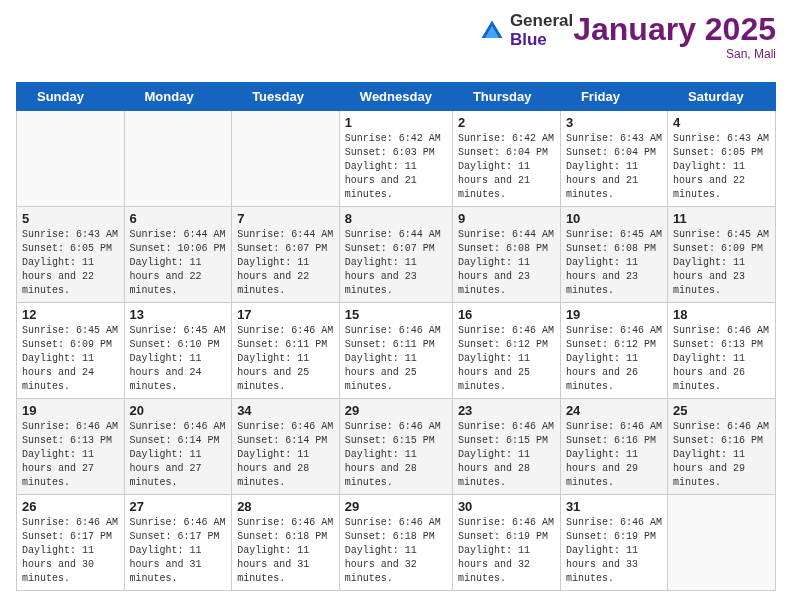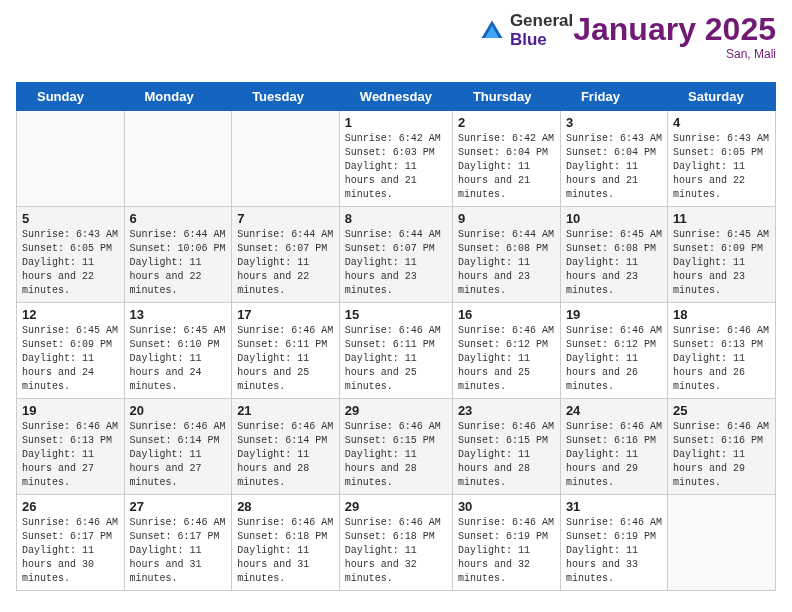--- a/index.html
+++ b/index.html
@@ -208,21 +208,21 @@
         <tr class="row-shade">
           <td>
             <span class="day-num">19</span>
             <div class="day-info"><span>Sunrise: 6:46 AM</span><br><span>Sunset: 6:13 PM</span><br><span>Daylight: 11 hours and 27 minutes.</span></div>
           </td>
           <td>
             <span class="day-num">20</span>
             <div class="day-info"><span>Sunrise: 6:46 AM</span><br><span>Sunset: 6:14 PM</span><br><span>Daylight: 11 hours and 27 minutes.</span></div>
           </td>
           <td>
-            <span class="day-num">21</span>
+            <span class="day-num">34</span>
             <div class="day-info"><span>Sunrise: 6:46 AM</span><br><span>Sunset: 6:14 PM</span><br><span>Daylight: 11 hours and 28 minutes.</span></div>
           </td>
           <td>
             <span class="day-num">29</span>
             <div class="day-info"><span>Sunrise: 6:46 AM</span><br><span>Sunset: 6:15 PM</span><br><span>Daylight: 11 hours and 28 minutes.</span></div>
           </td>
           <td>
             <span class="day-num">23</span>
             <div class="day-info"><span>Sunrise: 6:46 AM</span><br><span>Sunset: 6:15 PM</span><br><span>Daylight: 11 hours and 28 minutes.</span></div>
           </td>

